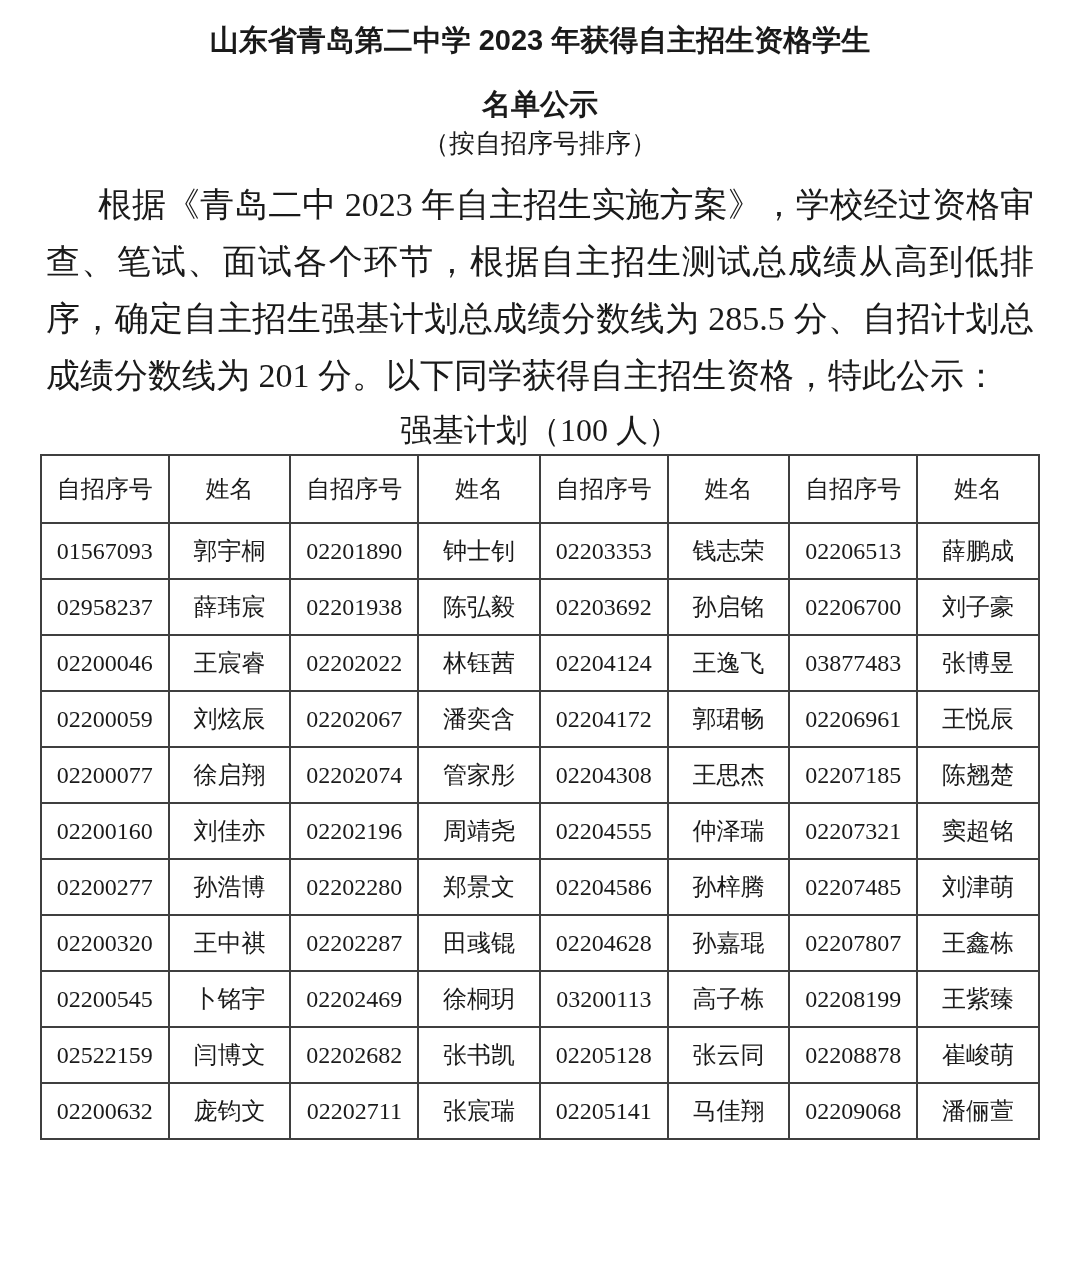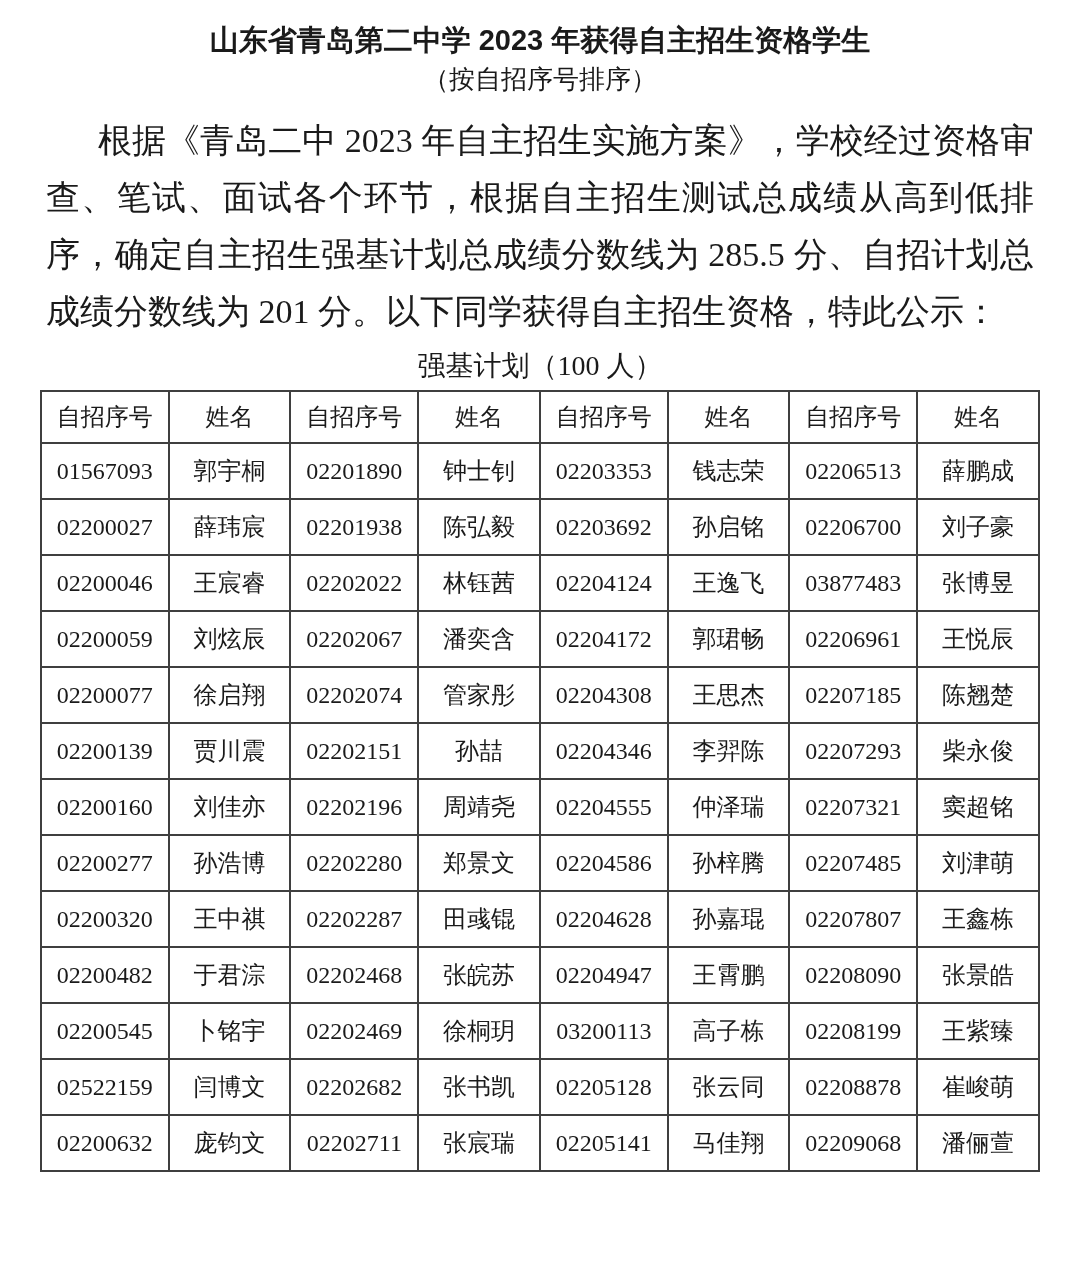--- a/index.html
+++ b/index.html
@@ -32,50 +32,51 @@
   .intro-paragraph {
     margin: 16px 46px 0 46px;
     font-size: 34px;
     line-height: 57px;
     text-align: justify;
     text-indent: 52px;
   }
   .section-title {
     margin-top: 10px;
     text-align: center;
-    font-size: 28px;
+    font-size: 32px;
     line-height: 32px;
     font-weight: normal;
   }
   table.roster {
     margin: 8px auto 0 auto;
     width: 1000px;
     border-collapse: collapse;
     table-layout: fixed;
   }
   table.roster th, table.roster td {
     border: 2px solid #3f3f3f;
     text-align: center;
     vertical-align: middle;
     font-weight: normal;
     font-size: 24px;
     color: #1a1a1a;
     overflow: hidden;
     white-space: nowrap;
   }
-  table.roster th { height: 52px; }
+  table.roster th { height: 68px; }
   table.roster td { height: 56px; }
   table.roster col.id-col   { width: 12.8%; }
   table.roster col.name-col { width: 12.2%; }
 </style>
 </head>
 <body>
 
 <div class="page">
   <div class="title-line">山东省青岛第二中学 2023 年获得自主招生资格学生</div>
+  <div class="title-line second">名单公示</div>
   <div class="subtitle">（按自招序号排序）</div>
   <p class="intro-paragraph">根据《青岛二中 2023 年自主招生实施方案》，学校经过资格审查、笔试、面试各个环节，根据自主招生测试总成绩从高到低排序，确定自主招生强基计划总成绩分数线为 285.5 分、自招计划总成绩分数线为 201 分。以下同学获得自主招生资格，特此公示：</p>
   <div class="section-title">强基计划（100 人）</div>
 
   <table class="roster">
     <colgroup>
         <col class="id-col">
         <col class="name-col">
         <col class="id-col">
         <col class="name-col">
@@ -101,21 +102,21 @@
           <td>01567093</td>
           <td>郭宇桐</td>
           <td>02201890</td>
           <td>钟士钊</td>
           <td>02203353</td>
           <td>钱志荣</td>
           <td>02206513</td>
           <td>薛鹏成</td>
         </tr>
         <tr>
-          <td>02200027</td>
+          <td>02958237</td>
           <td>薛玮宸</td>
           <td>02201938</td>
           <td>陈弘毅</td>
           <td>02203692</td>
           <td>孙启铭</td>
           <td>02206700</td>
           <td>刘子豪</td>
         </tr>
         <tr>
           <td>02200046</td>
@@ -141,30 +142,20 @@
           <td>02200077</td>
           <td>徐启翔</td>
           <td>02202074</td>
           <td>管家彤</td>
           <td>02204308</td>
           <td>王思杰</td>
           <td>02207185</td>
           <td>陈翘楚</td>
         </tr>
         <tr>
-          <td>02200139</td>
-          <td>贾川震</td>
-          <td>02202151</td>
-          <td>孙喆</td>
-          <td>02204346</td>
-          <td>李羿陈</td>
-          <td>02207293</td>
-          <td>柴永俊</td>
-        </tr>
-        <tr>
           <td>02200160</td>
           <td>刘佳亦</td>
           <td>02202196</td>
           <td>周靖尧</td>
           <td>02204555</td>
           <td>仲泽瑞</td>
           <td>02207321</td>
           <td>窦超铭</td>
         </tr>
         <tr>
@@ -181,30 +172,20 @@
           <td>02200320</td>
           <td>王中祺</td>
           <td>02202287</td>
           <td>田彧锟</td>
           <td>02204628</td>
           <td>孙嘉琨</td>
           <td>02207807</td>
           <td>王鑫栋</td>
         </tr>
         <tr>
-          <td>02200482</td>
-          <td>于君淙</td>
-          <td>02202468</td>
-          <td>张皖苏</td>
-          <td>02204947</td>
-          <td>王霄鹏</td>
-          <td>02208090</td>
-          <td>张景皓</td>
-        </tr>
-        <tr>
           <td>02200545</td>
           <td>卜铭宇</td>
           <td>02202469</td>
           <td>徐桐玥</td>
           <td>03200113</td>
           <td>高子栋</td>
           <td>02208199</td>
           <td>王紫臻</td>
         </tr>
         <tr>

